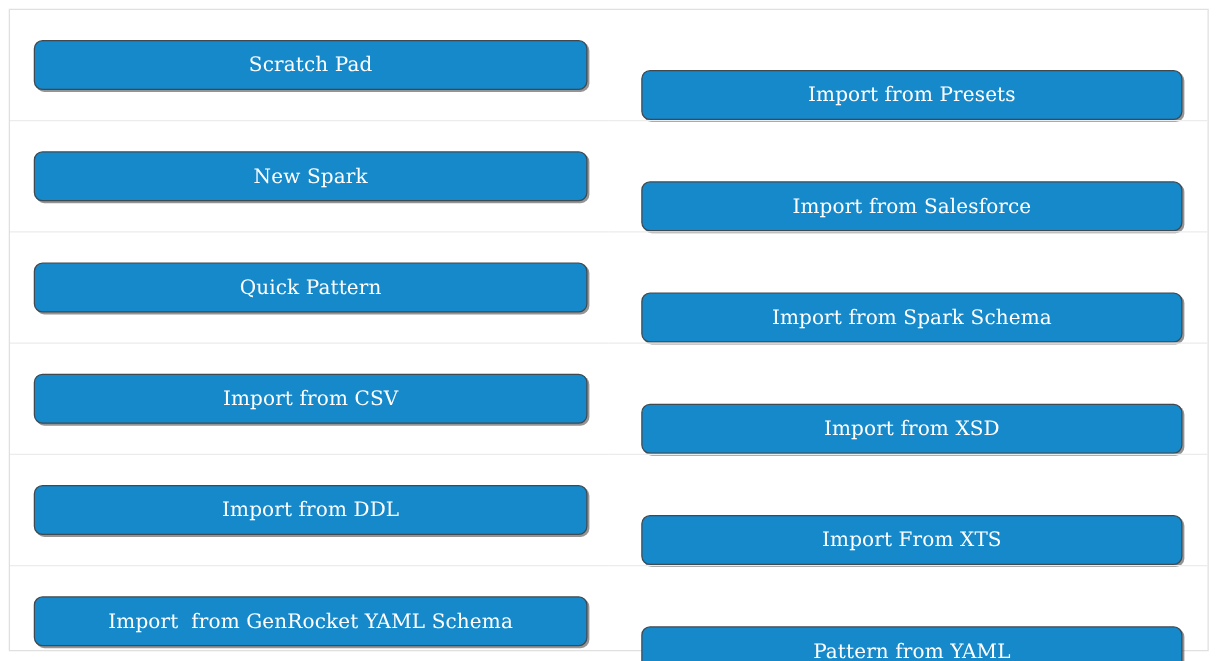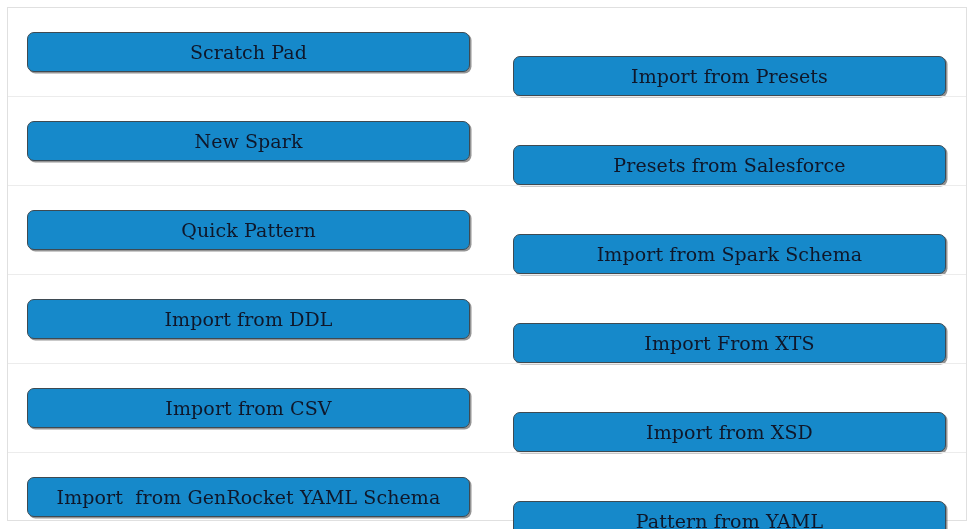--- a/index.html
+++ b/index.html
@@ -68,25 +68,25 @@
   }
 
   .btn {
     display: block;
     width: 100%;
     box-sizing: border-box;
     height: 40px;
     line-height: 38px;
     text-align: center;
     background: #1689ca;
-    color: #0f172a;
+    color: #ffffff;
     border: 1px solid #3e4a52;
     border-radius: 7px;
     font-family: "DejaVu Serif", "Liberation Serif", serif;
-    font-size: 19px;
+    font-size: 16px;
     font-weight: 400;
     letter-spacing: 0.1px;
     white-space: pre;
     box-shadow: 1.5px 1.5px 0 0 rgba(60,60,60,0.55);
     cursor: pointer;
     overflow: hidden;
     text-overflow: ellipsis;
   }
 
   .btn.empty {
@@ -114,60 +114,60 @@
       </div>
 
       <div class="row">
         <div class="cell left">
           <div class="cell-inner">
             <div class="btn">New Spark</div>
           </div>
         </div>
         <div class="cell right">
           <div class="cell-inner">
-            <div class="btn">Presets from Salesforce</div>
+            <div class="btn">Import from Salesforce</div>
           </div>
         </div>
       </div>
 
       <div class="row">
         <div class="cell left">
           <div class="cell-inner">
             <div class="btn">Quick Pattern</div>
           </div>
         </div>
         <div class="cell right">
           <div class="cell-inner">
             <div class="btn">Import from Spark Schema</div>
           </div>
         </div>
       </div>
 
       <div class="row">
         <div class="cell left">
           <div class="cell-inner">
-            <div class="btn">Import from DDL</div>
+            <div class="btn">Import from CSV</div>
           </div>
         </div>
         <div class="cell right">
           <div class="cell-inner">
-            <div class="btn">Import From XTS</div>
+            <div class="btn">Import from XSD</div>
           </div>
         </div>
       </div>
 
       <div class="row">
         <div class="cell left">
           <div class="cell-inner">
-            <div class="btn">Import from CSV</div>
+            <div class="btn">Import from DDL</div>
           </div>
         </div>
         <div class="cell right">
           <div class="cell-inner">
-            <div class="btn">Import from XSD</div>
+            <div class="btn">Import From XTS</div>
           </div>
         </div>
       </div>
 
       <div class="row">
         <div class="cell left">
           <div class="cell-inner">
             <div class="btn">Import  from GenRocket YAML Schema</div>
           </div>
         </div>

